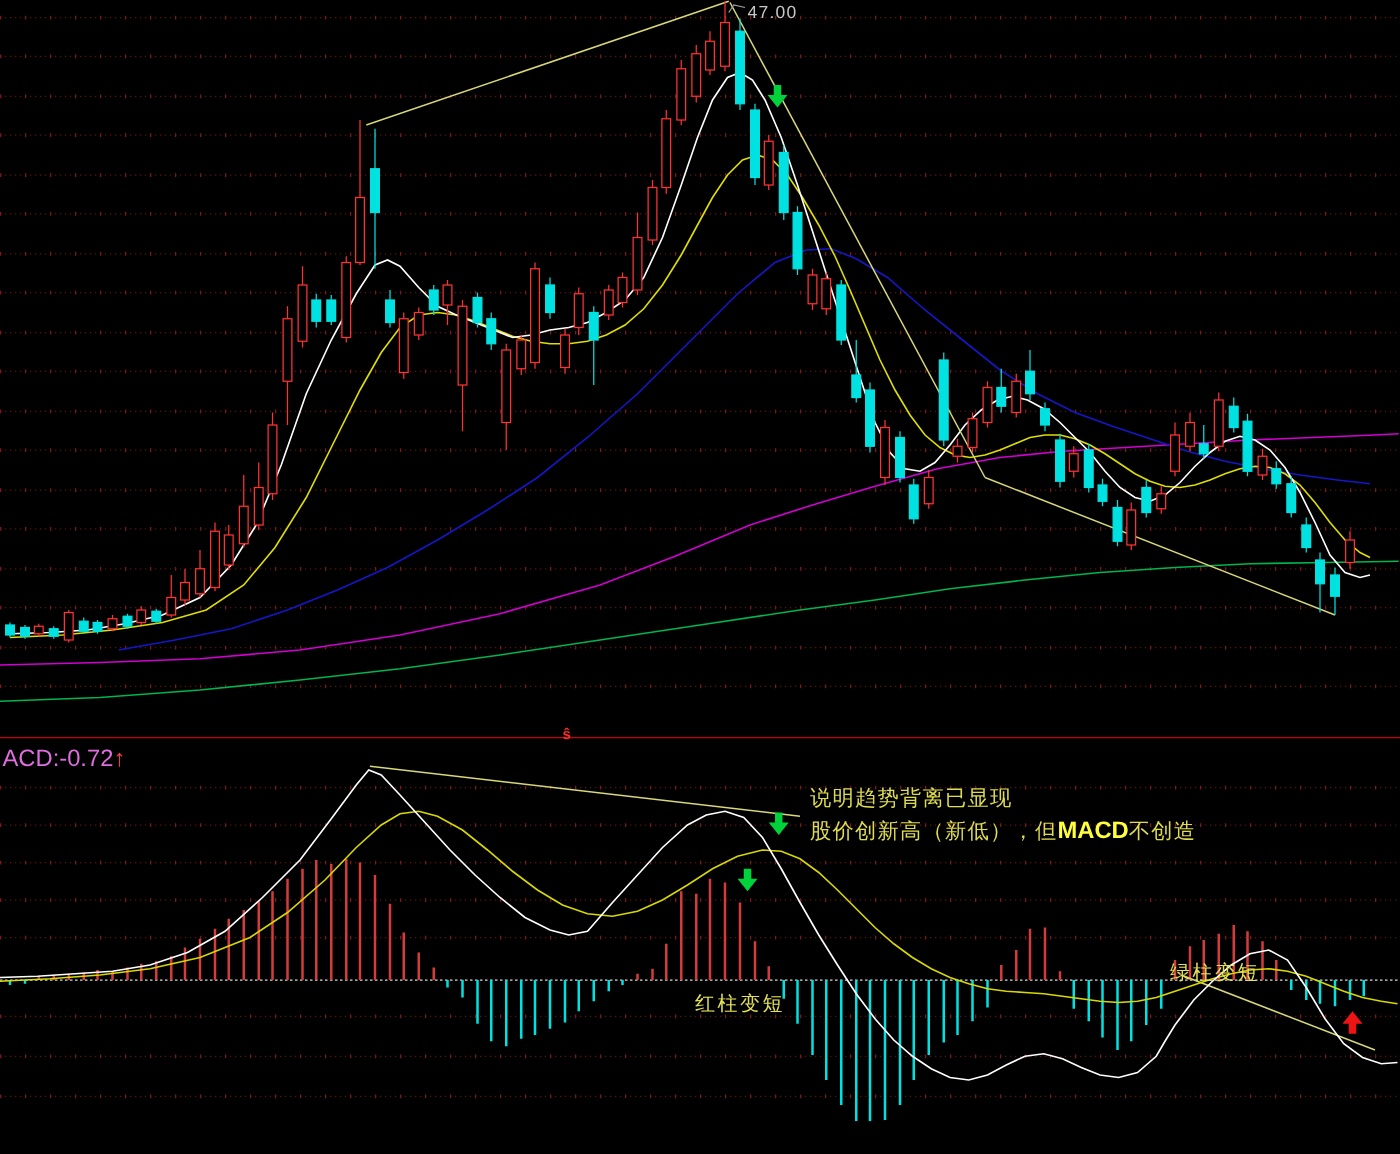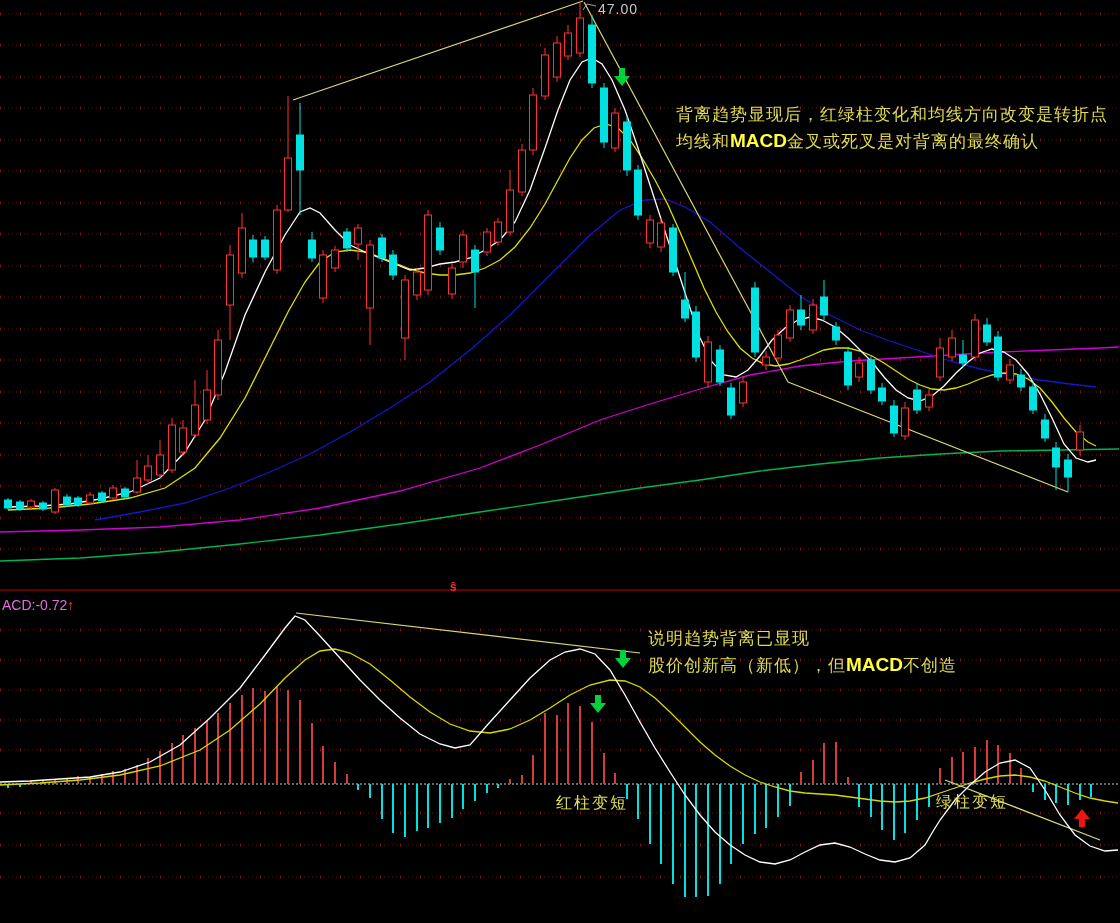--- a/index.html
+++ b/index.html
@@ -3,21 +3,21 @@
 <meta charset="utf-8">
 <style>
   html,body{margin:0;padding:0;background:#000;}
   #stage{position:relative;width:1120px;height:897px;background:#000;overflow:hidden;
          font-family:"Liberation Sans",sans-serif;}
   #chart-holder{position:absolute;left:0;top:0;width:1120px;height:923px;}
   .ann{position:absolute;color:#dedc52;font-size:17px;line-height:26px;letter-spacing:1px;white-space:nowrap;}
   .ann b{color:#ffff3c;font-size:19px;letter-spacing:0;}
   .shrink-label{position:absolute;color:#e3e158;font-size:16px;letter-spacing:2px;white-space:nowrap;}
   #peak-price{position:absolute;color:#c8c8c8;font-size:14px;letter-spacing:1px;}
-  #macd-label{position:absolute;color:#e06ee0;font-size:14px;white-space:nowrap;}
+  #macd-label{position:absolute;color:#e06ee0;font-size:19px;white-space:nowrap;}
   #macd-label .up{color:#ff4040;font-weight:bold;}
   #sep-glyph{position:absolute;color:#ff2a2a;font-size:12px;font-weight:bold;}
 </style>
 </head>
 <body>
 
 <div id="stage">
   <div id="chart-holder"><svg width="1120" height="923" viewBox="0 0 1120 923">
         <rect x="0" y="0" width="1120" height="923" fill="#000000"></rect>
         <g>
@@ -392,31 +392,27 @@
         <g>
           <path d="M 595 695 h6 v8 h5 l-8,10 l-8,-10 h5 z" fill="#00d23c"></path>
         </g>
         <g>
           <path d="M 1079 827 h6 v-8 h5 l-8,-10 l-8,10 h5 z" fill="#ee1414"></path>
         </g>
       </svg></div>
 
   <div id="peak-price" style="left:598px;top:1px;">47.00</div>
 
-  <div class="ann" style="left:676px;top:102px;">
-    <div>背离趋势显现后，红绿柱变化和均线方向改变是转折点</div>
-    <div><span>均线和</span><b>MACD</b><span>金叉或死叉是对背离的最终确认</span></div>
-  </div>
 
   <div id="macd-label" style="left:2px;top:597px;">
     <span>ACD:-0.72</span><span class="up">↑</span>
   </div>
 
   <div id="sep-glyph" style="left:450px;top:580px;">ŝ</div>
 
   <div class="ann" style="left:648px;top:626px;">
     <div>说明趋势背离已显现</div>
     <div><span>股价创新高（新低），但</span><b>MACD</b><span>不创造</span></div>
   </div>
 
   <div class="shrink-label" style="left:556px;top:793px;">红柱变短</div>
-  <div class="shrink-label" style="left:936px;top:792px;">绿柱变短</div>
+  <div class="shrink-label" style="left:936px;top:768px;">绿柱变短</div>
 </div>
 
 </body></html>

